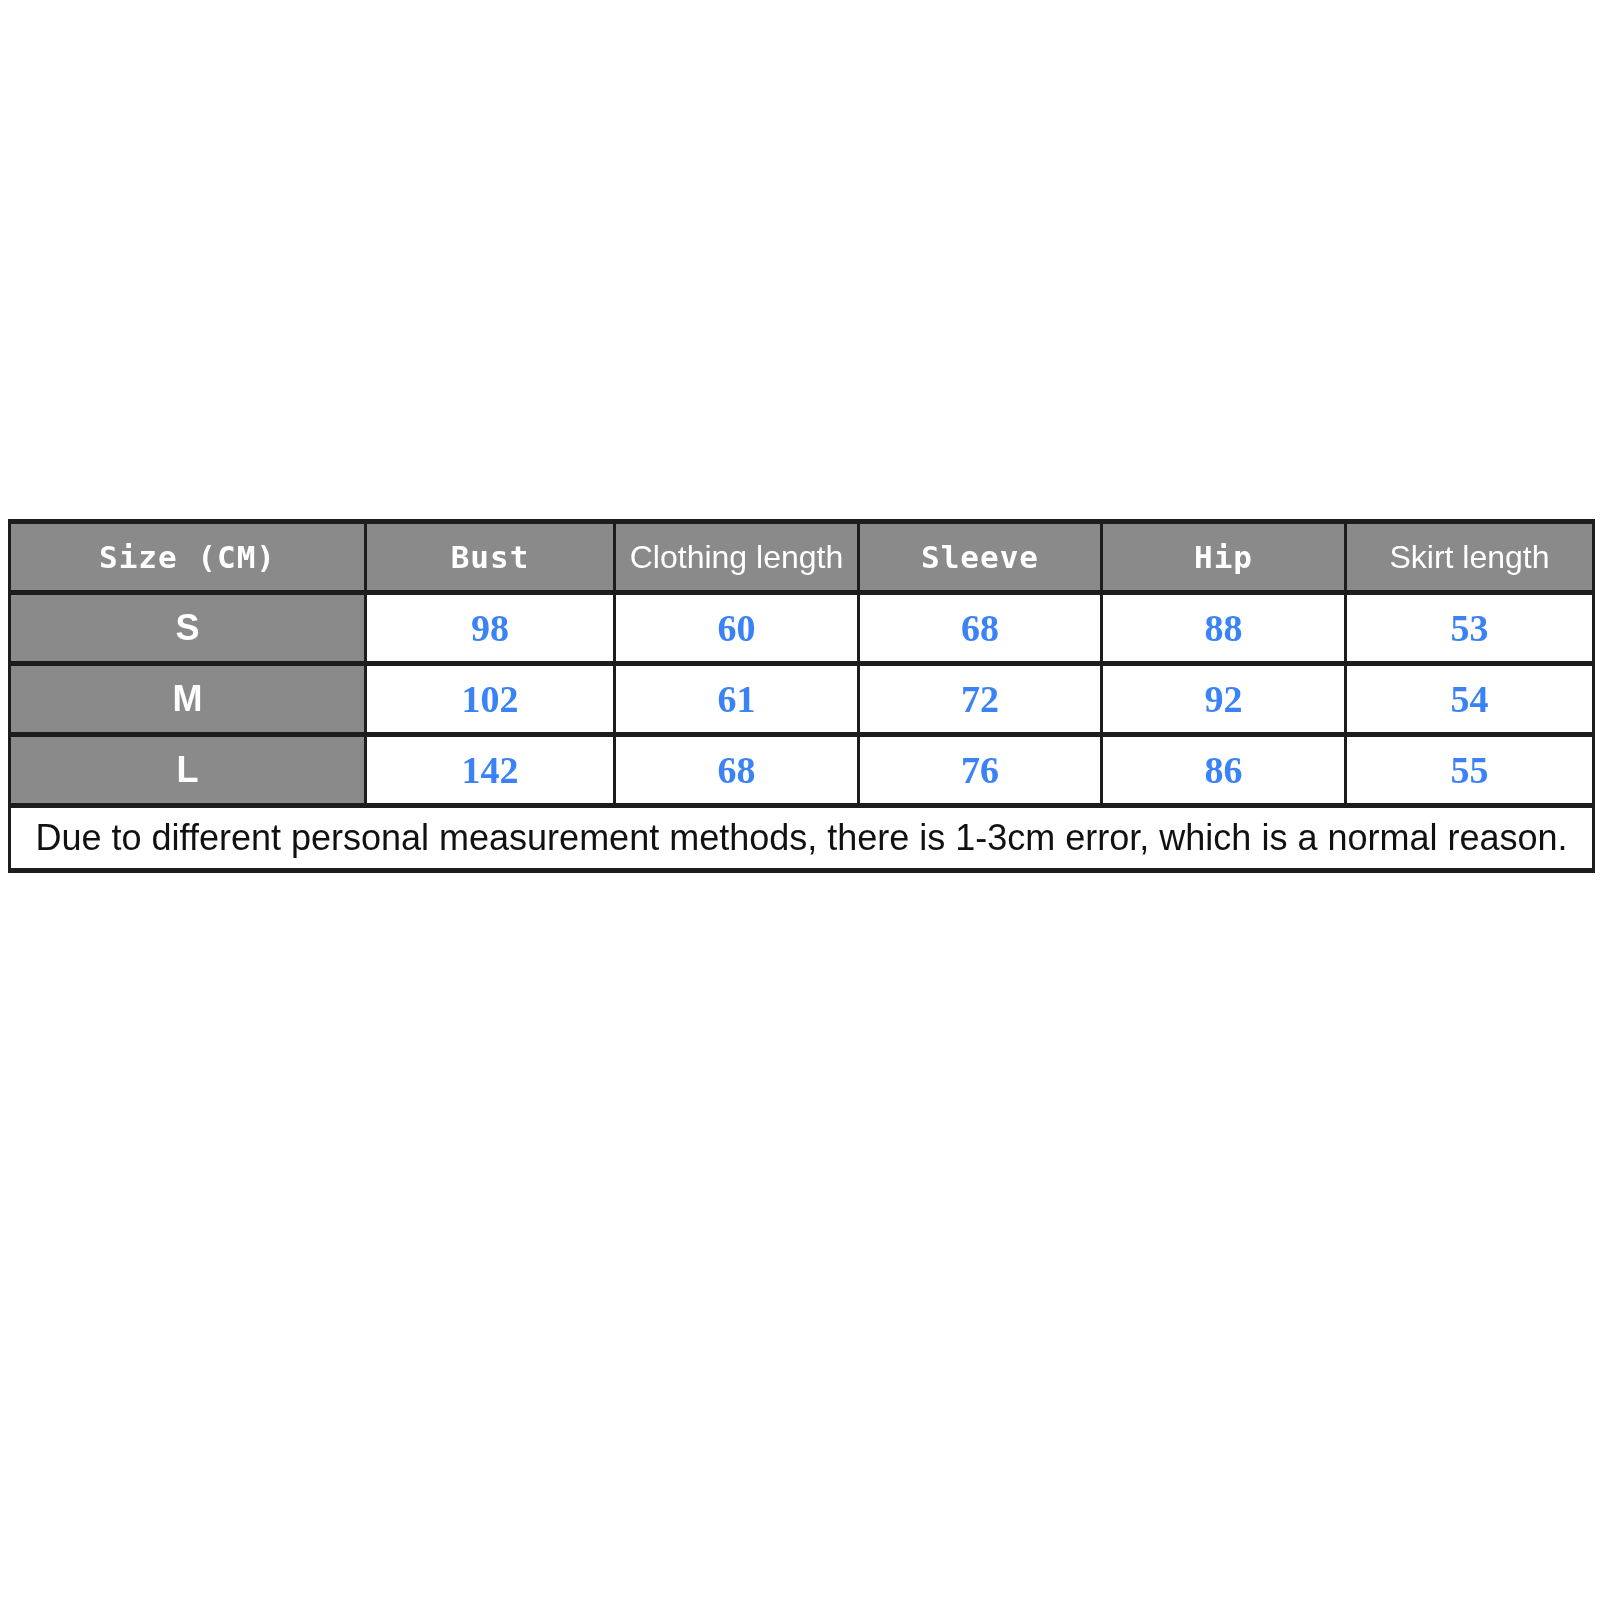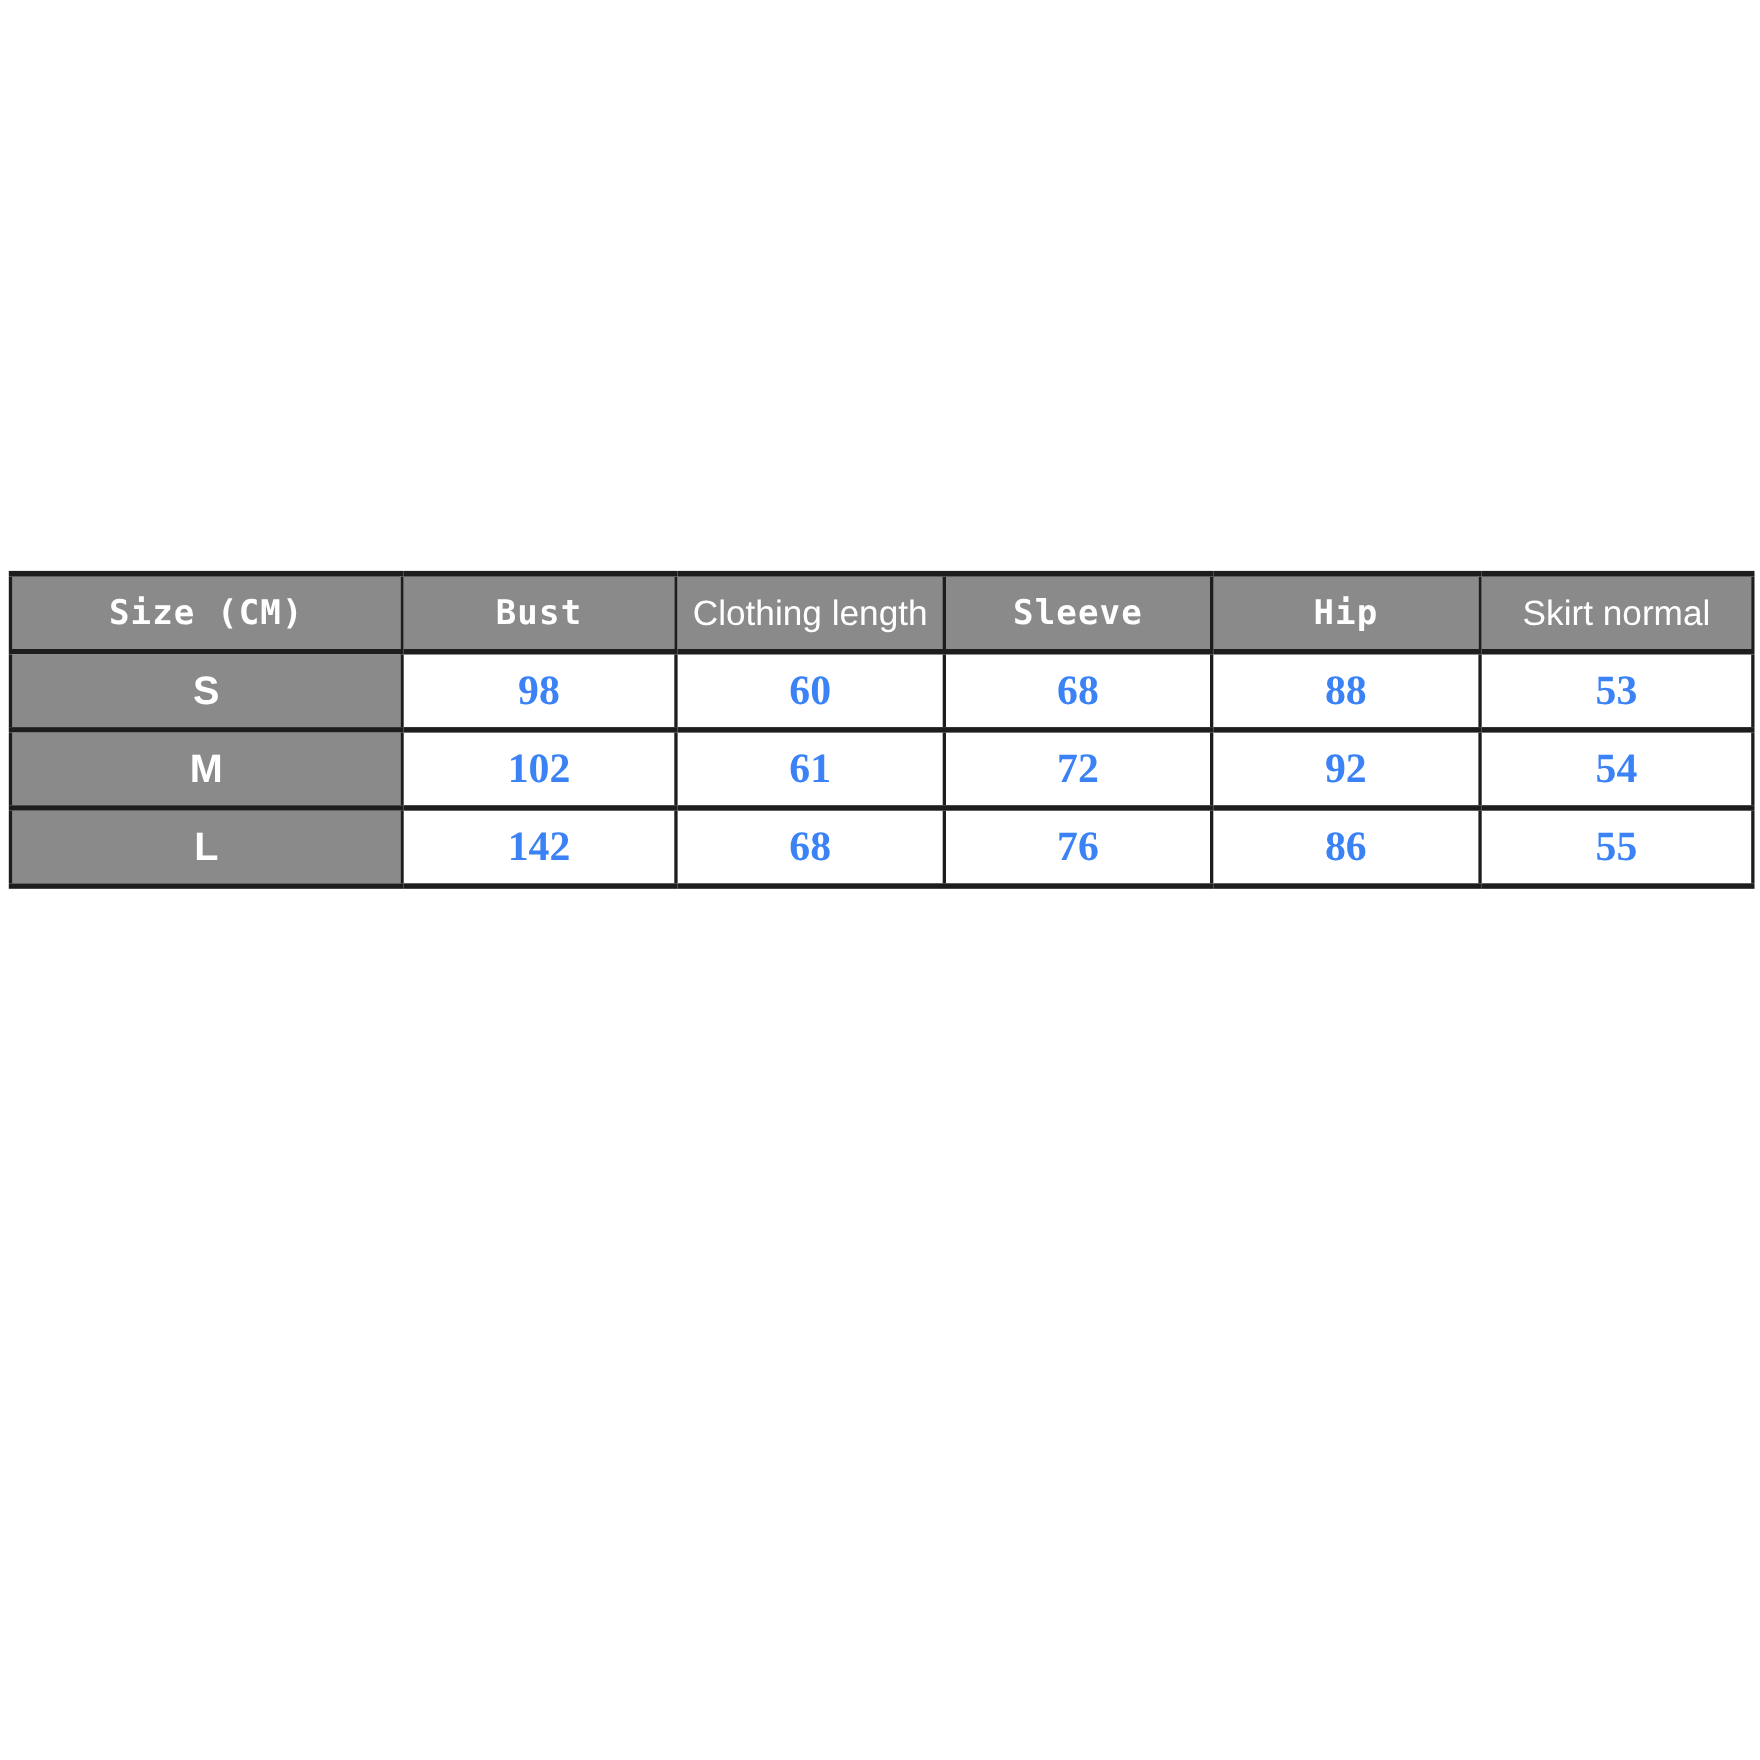--- a/index.html
+++ b/index.html
@@ -94,21 +94,21 @@
       <col style="width:244px">
       <col style="width:248px">
     </colgroup>
     <thead>
       <tr>
         <th class="head h-mono">Size (CM)</th>
         <th class="head h-mono">Bust</th>
         <th class="head h-sans">Clothing length</th>
         <th class="head h-mono">Sleeve</th>
         <th class="head h-mono">Hip</th>
-        <th class="head h-sans">Skirt normal</th>
+        <th class="head h-sans">Skirt length</th>
       </tr>
     </thead>
     <tbody>
       <tr>
         <td class="size-cell">S</td>
         <td class="num-cell">98</td>
         <td class="num-cell">60</td>
         <td class="num-cell">68</td>
         <td class="num-cell">88</td>
         <td class="num-cell">53</td>
@@ -122,15 +122,18 @@
         <td class="num-cell">54</td>
       </tr>
       <tr>
         <td class="size-cell">L</td>
         <td class="num-cell">142</td>
         <td class="num-cell">68</td>
         <td class="num-cell">76</td>
         <td class="num-cell">86</td>
         <td class="num-cell">55</td>
       </tr>
+      <tr>
+        <td class="note-cell" colspan="6">Due to different personal measurement methods, there is 1-3cm error, which is a normal reason.</td>
+      </tr>
     </tbody>
   </table>
 </div>
 
 </body></html>

